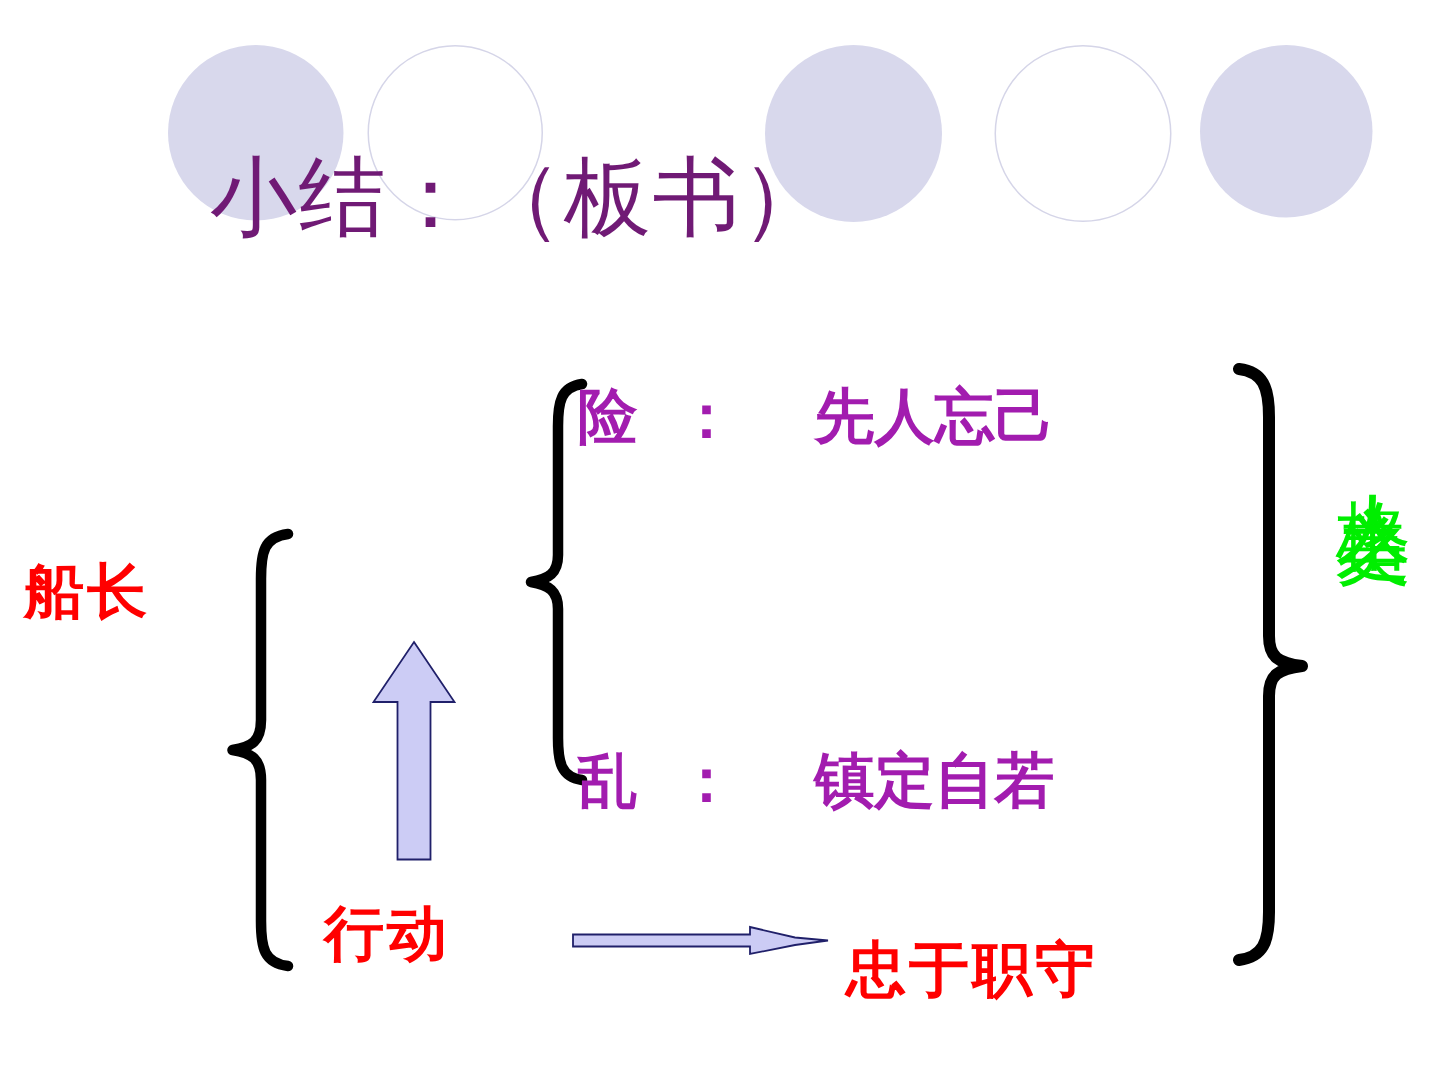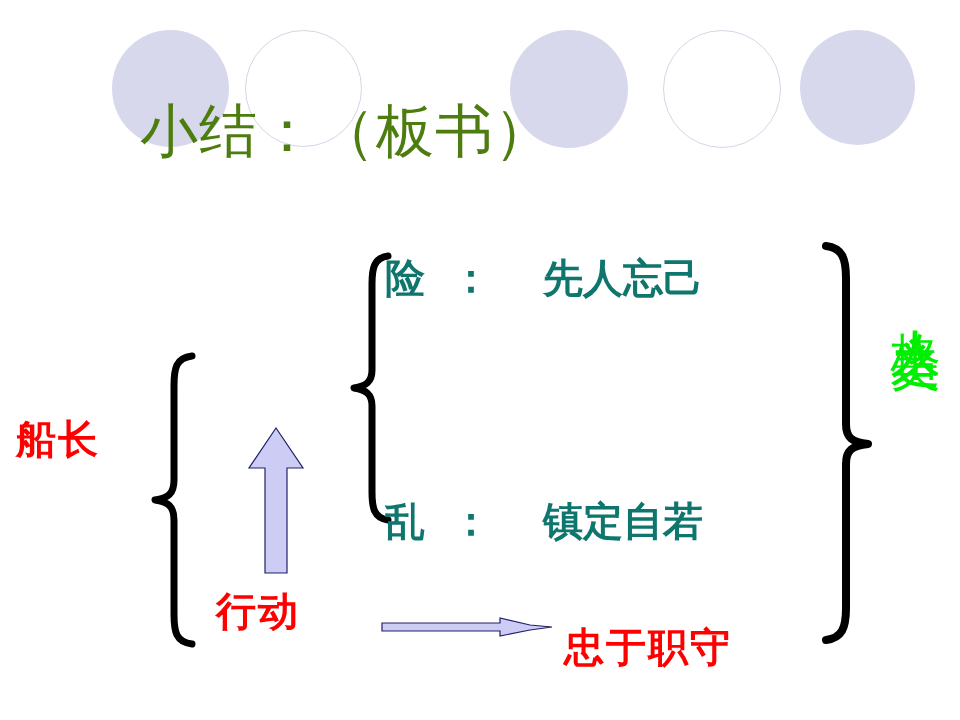--- a/index.html
+++ b/index.html
@@ -33,39 +33,39 @@
   }
 
   
   #title {
     position: absolute;
     left: 140px;
     top: 96px;
     font-family: "DejaVu Serif", "Liberation Serif", serif;
     font-size: 58px;
     line-height: 70px;
-    color: #4d7c0f;
+    color: #701a75;
     white-space: nowrap;
     letter-spacing: 1px;
   }
 
   
   .red-label {
     position: absolute;
     color: #FF0000;
     font-family: "DejaVu Sans", "Liberation Sans", sans-serif;
     font-weight: bold;
     font-size: 40px;
     line-height: 46px;
     white-space: nowrap;
     letter-spacing: 2px;
   }
   .red-row {
     position: absolute;
-    color: #0f766e;
+    color: #a21caf;
     font-family: "DejaVu Sans", "Liberation Sans", sans-serif;
     font-weight: bold;
     font-size: 40px;
     line-height: 46px;
     white-space: nowrap;
   }
   .red-row .gap { display: inline-block; width: 26px; }
 
   
   #virtue {
@@ -113,41 +113,41 @@
   <div class="circle outline" style="left:663px; top:30px;  width:118px; height:118px;"></div>
   <div class="circle filled" style="left:800px; top:30px;  width:115px; height:115px;"></div>
 
   <div id="title">小结：（板书）</div>
 
   <svg class="brace" style="left:150px; top:352px;" width="46" height="296" viewBox="0 0 46 296">
     <path d="M42 4 C 26 6, 24 16, 24 34 L 24 128 C 24 142, 18 146, 5 148
              C 18 150, 24 154, 24 168 L 24 262 C 24 280, 26 290, 42 292" stroke-width="7"></path>
   </svg>
 
-  <div class="red-label" style="left:16px; top:372px;margin-top:44px;">船长</div>
+  <div class="red-label" style="left:16px; top:372px;">船长</div>
 
 
   <svg class="brace" style="left:350px; top:252px;" width="42" height="272" viewBox="0 0 42 272">
     <path d="M38 4 C 24 6, 22 16, 22 32 L 22 118 C 22 130, 16 134, 4 136
              C 16 138, 22 142, 22 154 L 22 240 C 22 256, 24 266, 38 268" stroke-width="7"></path>
   </svg>
 
   <div class="red-row" style="left:385px; top:255px;">
     <span>险</span><span class="gap"></span><span>：</span><span class="gap"></span><span class="gap"></span><span>先人忘己</span>
   </div>
 
   <div class="red-row" style="left:385px; top:498px;">
     <span>乱</span><span class="gap"></span><span>：</span><span class="gap"></span><span class="gap"></span><span>镇定自若</span>
   </div>
 
   <svg class="arrow-svg" style="left:246px; top:426px;" width="60" height="150" viewBox="0 0 60 150">
     <polygon class="arrow-shape" points="30,2 57,42 41,42 41,147 19,147 19,42 3,42"></polygon>
   </svg>
 
-  <div class="red-label" style="left:216px; top:588px;">行动</div>
+  <div class="red-label" style="left:216px; top:600px;">行动</div>
 
   <svg class="arrow-svg" style="left:380px; top:616px;" width="176" height="24" viewBox="0 0 176 24">
     <polygon class="arrow-shape" points="2,7 120,7 120,2 150,9 172,11 150,14 120,20 120,15 2,15"></polygon>
   </svg>
 
   <div class="red-label" style="left:564px; top:624px;">忠于职守</div>
 
   <svg class="brace" style="left:820px; top:242px;" width="56" height="402" viewBox="0 0 56 402">
     <path d="M6 4 C 22 6, 26 16, 26 36 L 26 182 C 26 196, 32 200, 48 202
              C 32 204, 26 208, 26 222 L 26 366 C 26 386, 22 396, 6 398" stroke-width="8"></path>

